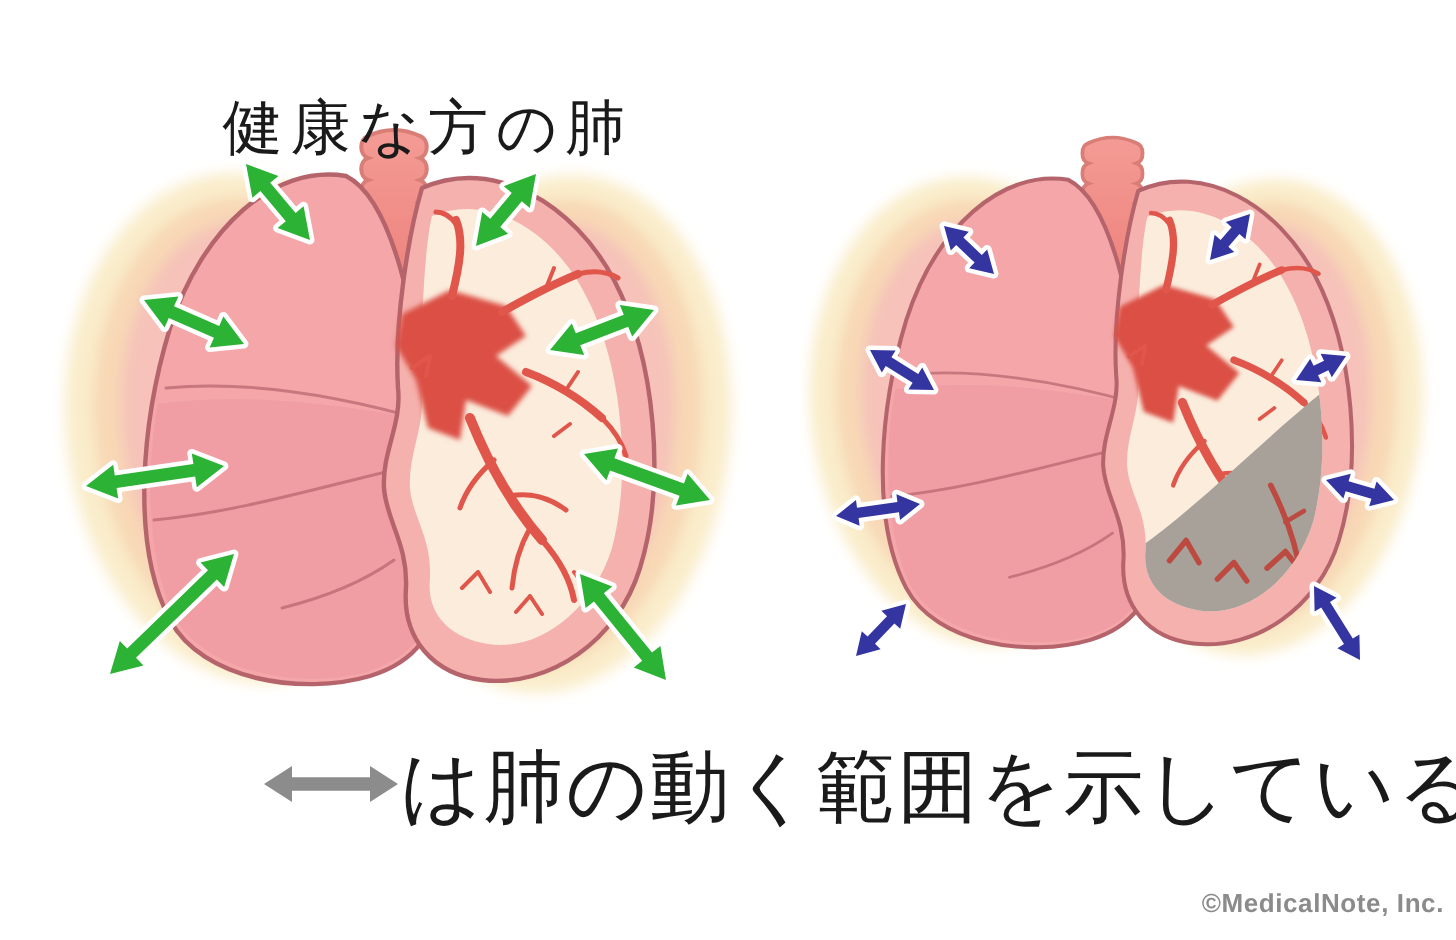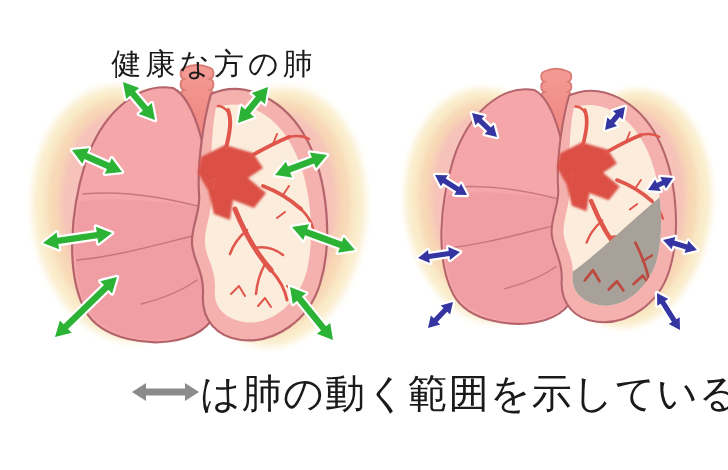--- a/index.html
+++ b/index.html
@@ -231,13 +231,14 @@
         <polygon points="657.0,293.0 657.3,305.8 660.6,303.7 672.0,322.0 668.7,324.1 680.0,330.0 679.7,317.2 676.4,319.3 665.0,301.0 668.3,298.9" fill="#fff" stroke="#FFFFFF" stroke-width="4.5" stroke-linejoin="round"></polygon>
         <polygon points="657.0,293.0 657.3,305.8 660.6,303.7 672.0,322.0 668.7,324.1 680.0,330.0 679.7,317.2 676.4,319.3 665.0,301.0 668.3,298.9" fill="#3535A2" stroke-linejoin="round"></polygon>
       </g>
     <g id="legend-arrow">
         <polygon points="132.0,392.0 146.0,401.0 146.0,395.4 185.0,395.4 185.0,401.0 199.0,392.0 185.0,383.0 185.0,388.6 146.0,388.6 146.0,383.0" fill="#8C8C8C" stroke-linejoin="round"></polygon>
       </g>
   </svg>
 
   <div class="title" id="title-healthy">健康な方の肺</div>
   <div class="legend-text">は肺の動く範囲を示している</div>
+  <div class="copyright">©MedicalNote, Inc.</div>
 </div>
 
 </body></html>

